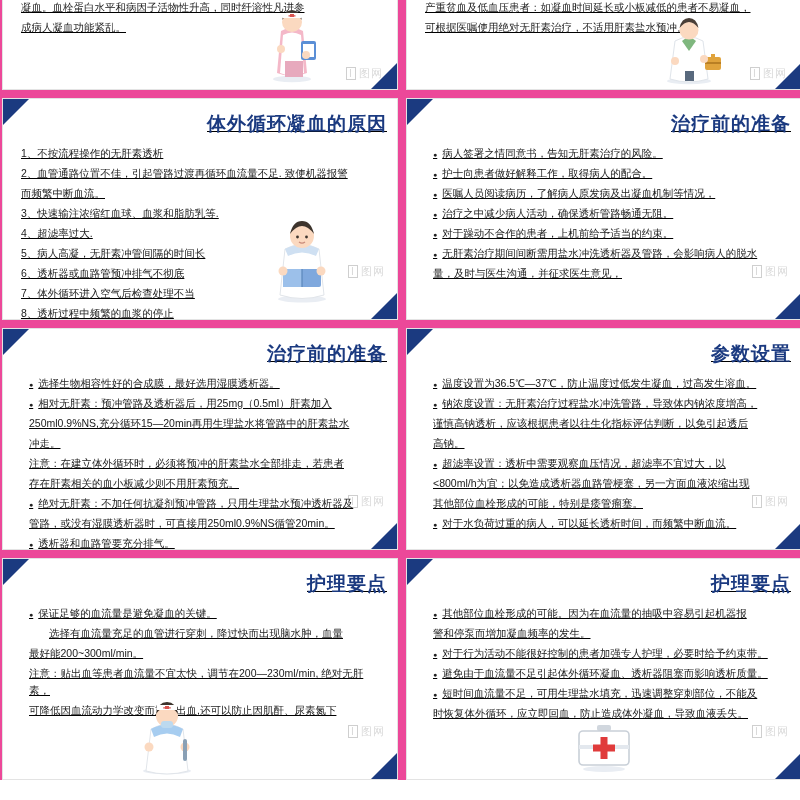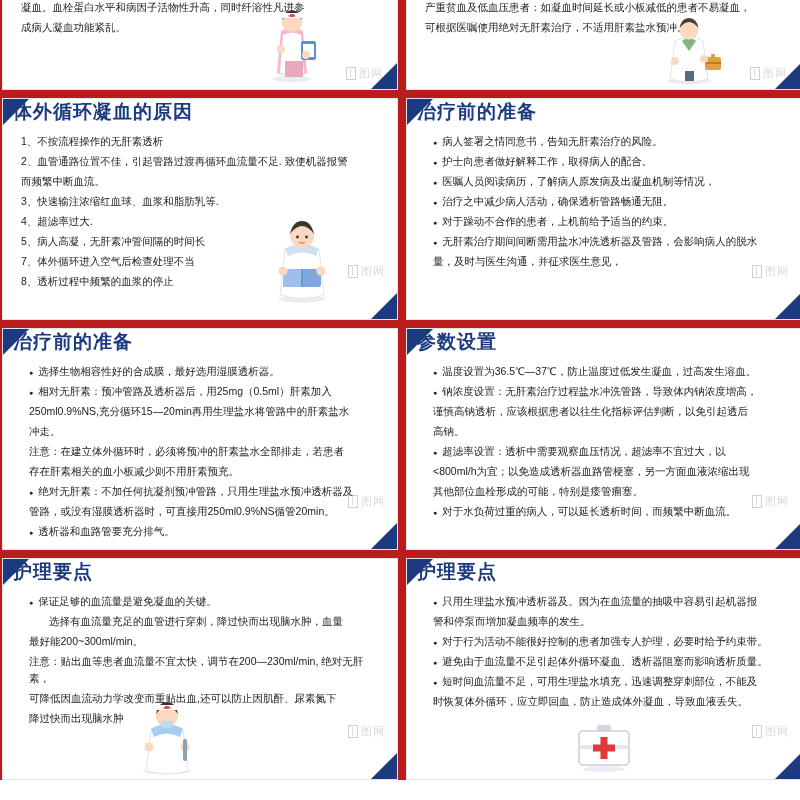--- a/index.html
+++ b/index.html
@@ -5,22 +5,23 @@
   * { box-sizing: border-box; }
   html, body {
     margin: 0; padding: 0;
     width: 800px; height: 800px;
     background: #ffffff;
     font-family: "Liberation Sans", sans-serif;
   }
   #sheet {
     position: relative;
     width: 800px; height: 780px;
-    background: #b91c1c;
+    background: #ec4899;
     overflow: hidden;
+    text-decoration: underline;
   }
   .grid {
     display: grid;
     grid-template-columns: 396px 396px;
     gap: 8px 8px;
     padding: 0 2px;
   }
   .slide {
     position: relative;
     background: #ffffff;
@@ -34,26 +35,26 @@
     border-top: 26px solid #1b3a80;
     border-right: 26px solid transparent;
   }
   .slide .corner-br {
     position: absolute; bottom: 0; right: 0;
     width: 0; height: 0;
     border-bottom: 26px solid #1b3a80;
     border-left: 26px solid transparent;
   }
   .slide-title {
-    text-align: left;
+    text-align: right;
     color: #1b3a80;
     font-size: 19px;
     font-weight: bold;
     letter-spacing: 1px;
-    margin: 0 10px 8px 10px;
+    margin: 12px 10px 8px 10px;
     font-family: "DejaVu Sans", "Liberation Sans", sans-serif;
   }
   .body {
     padding: 0 16px 6px 18px;
     color: #222222;
     font-size: 10.5px;
     line-height: 1.62;
   }
   .body p {
     margin: 0 0 3px 0;
@@ -169,20 +170,21 @@
       <div class="corner-tl"></div>
       <div class="corner-br"></div>
       <div class="slide-title">体外循环凝血的原因</div>
       <div class="body">
         <p class="plain">1、不按流程操作的无肝素透析</p>
         <p class="plain">2、血管通路位置不佳，引起管路过渡再循环血流量不足. 致使机器报警</p>
         <p class="plain">而频繁中断血流。</p>
         <p class="plain">3、快速输注浓缩红血球、血浆和脂肪乳等.</p>
         <p class="plain">4、超滤率过大.</p>
         <p class="plain">5、病人高凝，无肝素冲管间隔的时间长</p>
+        <p class="plain">6、透析器或血路管预冲排气不彻底</p>
         <p class="plain">7、体外循环进入空气后检查处理不当</p>
         <p class="plain">8、透析过程中频繁的血浆的停止</p>
       </div>
       <svg class="illus reader-fig" viewBox="0 0 86 86">
         <ellipse cx="43" cy="82" rx="24" ry="3.4" fill="#e9edf3"></ellipse>
         <path d="M26 32 q17 -9 34 0 l5 46 q-22 7 -44 0z" fill="#ffffff" stroke="#e1e5ea" stroke-width="1"></path>
         <path d="M26 32 q17 -9 34 0 l-3 7 q-14 -7 -28 0z" fill="#cfe0f2"></path>
         <circle cx="43" cy="19" r="12" fill="#fbd9c0"></circle>
         <path d="M31 17 q12 -16 24 0 q-3 -13 -12 -13 q-9 0 -12 13z" fill="#3d342d"></path>
         <circle cx="38.5" cy="20" r="1.4" fill="#3d342d"></circle>
@@ -259,21 +261,20 @@
     <div class="slide" style="height:222px;">
       <div class="corner-tl"></div>
       <div class="corner-br"></div>
       <div class="slide-title">护理要点</div>
       <div class="body" style="padding-left:26px;">
         <p class="bulleted">保证足够的血流量是避免凝血的关键。</p>
         <p class="indent">选择有血流量充足的血管进行穿刺，降过快而出现脑水肿，血量</p>
         <p class="plain">最好能200~300ml/min。</p>
         <p class="plain">注意：贴出血等患者血流量不宜太快，调节在200—230ml/min, 绝对无肝素，</p>
         <p class="plain">可降低因血流动力学改变而重贴出血,还可以防止因肌酐、尿素氮下</p>
-        <p class="plain">降过快而出现脑水肿</p>
       </div>
       <svg class="illus nurse2-fig" viewBox="0 0 92 76">
         <ellipse cx="46" cy="72" rx="24" ry="3.2" fill="#e9edf3"></ellipse>
         <path d="M30 30 q16 -9 32 0 l5 42 q-21 6 -42 0z" fill="#ffffff" stroke="#e1e5ea" stroke-width="1"></path>
         <path d="M30 30 q16 -9 32 0 l-3 8 q-13 -7 -26 0z" fill="#a7cdf0"></path>
         <circle cx="46" cy="17" r="11" fill="#fbd9c0"></circle>
         <path d="M35 15 q11 -15 22 0 q-2 -12 -11 -12 q-9 0 -11 12z" fill="#3d342d"></path>
         <path d="M36 6 h20 v5 h-20z" fill="#ffffff"></path>
         <path d="M44 7 h4 v3 h-4z M42.2 8.2 h7.6 v1.4 h-7.6z" fill="#d9534f"></path>
         <rect x="40" y="22" width="12" height="7" rx="3" fill="#bcd9ef"></rect>
@@ -284,21 +285,21 @@
       <div class="wm" style="right:12px; bottom:40px;">
         <span class="logo-box">I</span><span>图网</span>
       </div>
     </div>
 
     <div class="slide" style="height:222px;">
       <div class="corner-tl"></div>
       <div class="corner-br"></div>
       <div class="slide-title">护理要点</div>
       <div class="body" style="padding-left:26px;">
-        <p class="bulleted">只用生理盐水预冲透析器及。因为在血流量的抽吸中容易引起机器报</p>
+        <p class="bulleted">其他部位血栓形成的可能。因为在血流量的抽吸中容易引起机器报</p>
         <p class="plain">警和停泵而增加凝血频率的发生。</p>
         <p class="bulleted">对于行为活动不能很好控制的患者加强专人护理，必要时给予约束带。</p>
         <p class="bulleted">避免由于血流量不足引起体外循环凝血、透析器阻塞而影响透析质量。</p>
         <p class="bulleted">短时间血流量不足，可用生理盐水填充，迅速调整穿刺部位，不能及</p>
         <p class="plain">时恢复体外循环，应立即回血，防止造成体外凝血，导致血液丢失。</p>
       </div>
       <svg class="illus kit-fig" viewBox="0 0 62 54">
         <ellipse cx="31" cy="50" rx="21" ry="3" fill="#e9edf3"></ellipse>
         <rect x="24" y="6" width="14" height="6" rx="2" fill="#d1d7de"></rect>
         <rect x="6" y="12" width="50" height="34" rx="4" fill="#ffffff" stroke="#c9d0d8" stroke-width="1.6"></rect>

